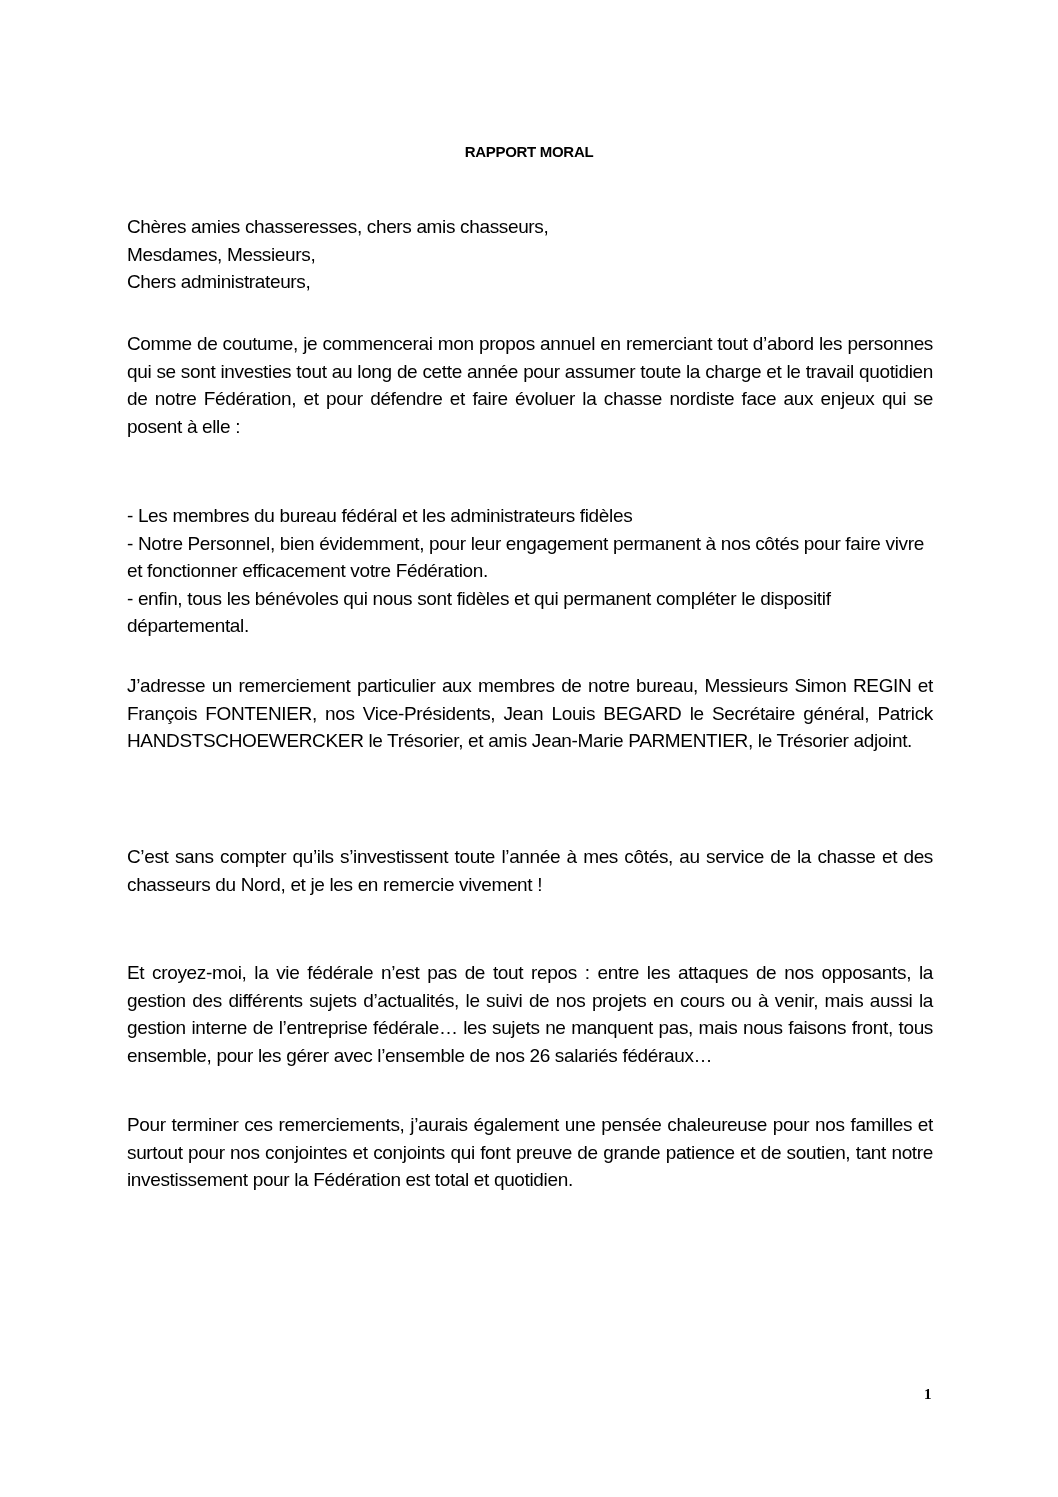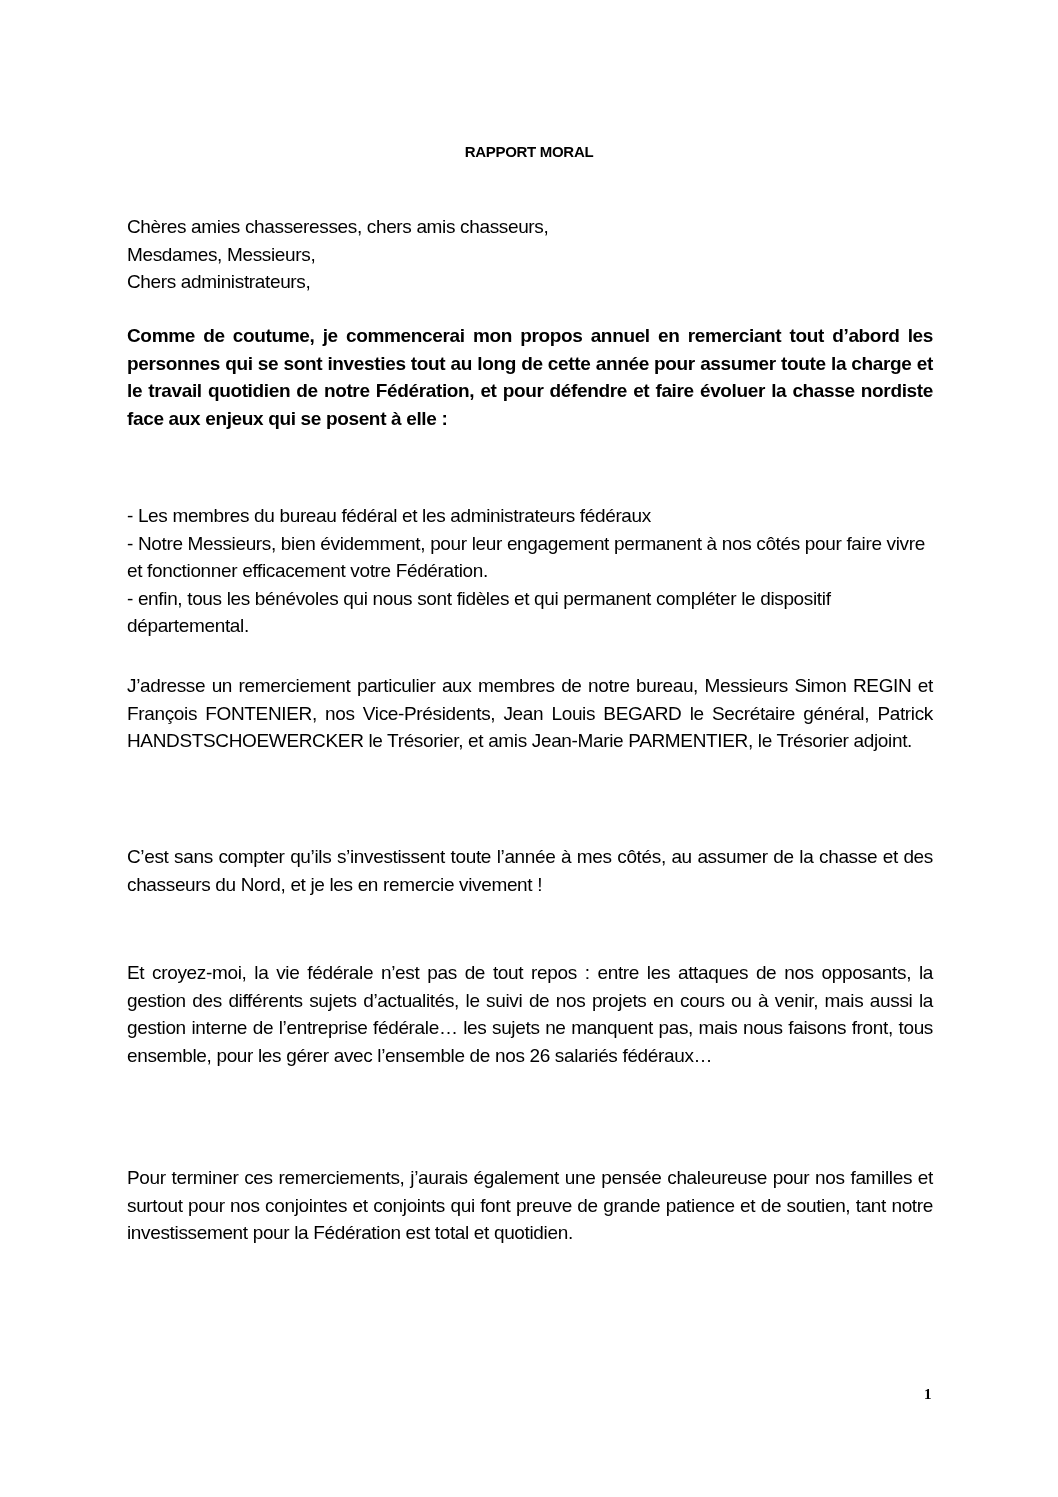--- a/index.html
+++ b/index.html
@@ -25,26 +25,26 @@
       position: absolute;
       left: 127px;
       width: 806px;
       font-size: 19px;
       line-height: 27.5px;
       letter-spacing: -0.35px;
     }
     .body-text p { margin: 0; }
     .justify { text-align: justify; text-align-last: left; }
     .greeting { top: 213px; }
-    .para1 { top: 322px; font-weight: bold; }
+    .para1 { top: 330px; }
     .list { top: 502px; }
     .para2 { top: 672px; }
     .para3 { top: 843px; }
     .para4 { top: 959px; }
-    .para5 { top: 1164px; }
+    .para5 { top: 1111px; }
     .line { display: block; }
     .page-number {
       position: absolute;
       left: 924px;
       top: 1385px;
       font-family: "Liberation Serif", serif;
       font-weight: bold;
       font-size: 15px;
       line-height: 18px;
     }
@@ -59,31 +59,31 @@
     <span class="line">Chères amies chasseresses, chers amis chasseurs,</span>
     <span class="line">Mesdames, Messieurs,</span>
     <span class="line">Chers administrateurs,</span>
   </div>
 
   <div class="body-text para1">
     <p class="justify">Comme de coutume, je commencerai mon propos annuel en remerciant tout d’abord les personnes qui se sont investies tout au long de cette année pour assumer toute la charge et le travail quotidien de notre Fédération, et pour défendre et faire évoluer la chasse nordiste face aux enjeux qui se posent à elle :</p>
   </div>
 
   <div class="body-text list">
-    <p>- Les membres du bureau fédéral et les administrateurs fédéraux</p>
-    <p>- Notre Messieurs, bien évidemment, pour leur engagement permanent à nos côtés pour faire vivre et fonctionner efficacement votre Fédération.</p>
+    <p>- Les membres du bureau fédéral et les administrateurs fidèles</p>
+    <p>- Notre Personnel, bien évidemment, pour leur engagement permanent à nos côtés pour faire vivre et fonctionner efficacement votre Fédération.</p>
     <p>- enfin, tous les bénévoles qui nous sont fidèles et qui permanent compléter le dispositif départemental.</p>
   </div>
 
   <div class="body-text para2">
     <p class="justify">J’adresse un remerciement particulier aux membres de notre bureau, Messieurs Simon REGIN et François FONTENIER, nos Vice-Présidents, Jean Louis BEGARD le Secrétaire général, Patrick HANDSTSCHOEWERCKER le Trésorier, et amis Jean-Marie PARMENTIER, le Trésorier adjoint.</p>
   </div>
 
   <div class="body-text para3">
-    <p class="justify">C’est sans compter qu’ils s’investissent toute l’année à mes côtés, au assumer de la chasse et des chasseurs du Nord, et je les en remercie vivement !</p>
+    <p class="justify">C’est sans compter qu’ils s’investissent toute l’année à mes côtés, au service de la chasse et des chasseurs du Nord, et je les en remercie vivement !</p>
   </div>
 
   <div class="body-text para4">
     <p class="justify">Et croyez-moi, la vie fédérale n’est pas de tout repos : entre les attaques de nos opposants, la gestion des différents sujets d’actualités, le suivi de nos projets en cours ou à venir, mais aussi la gestion interne de l’entreprise fédérale… les sujets ne manquent pas, mais nous faisons front, tous ensemble, pour les gérer avec l’ensemble de nos 26 salariés fédéraux…</p>
   </div>
 
   <div class="body-text para5">
     <p class="justify">Pour terminer ces remerciements, j’aurais également une pensée chaleureuse pour nos familles et surtout pour nos conjointes et conjoints qui font preuve de grande patience et de soutien, tant notre investissement pour la Fédération est total et quotidien.</p>
   </div>
 

